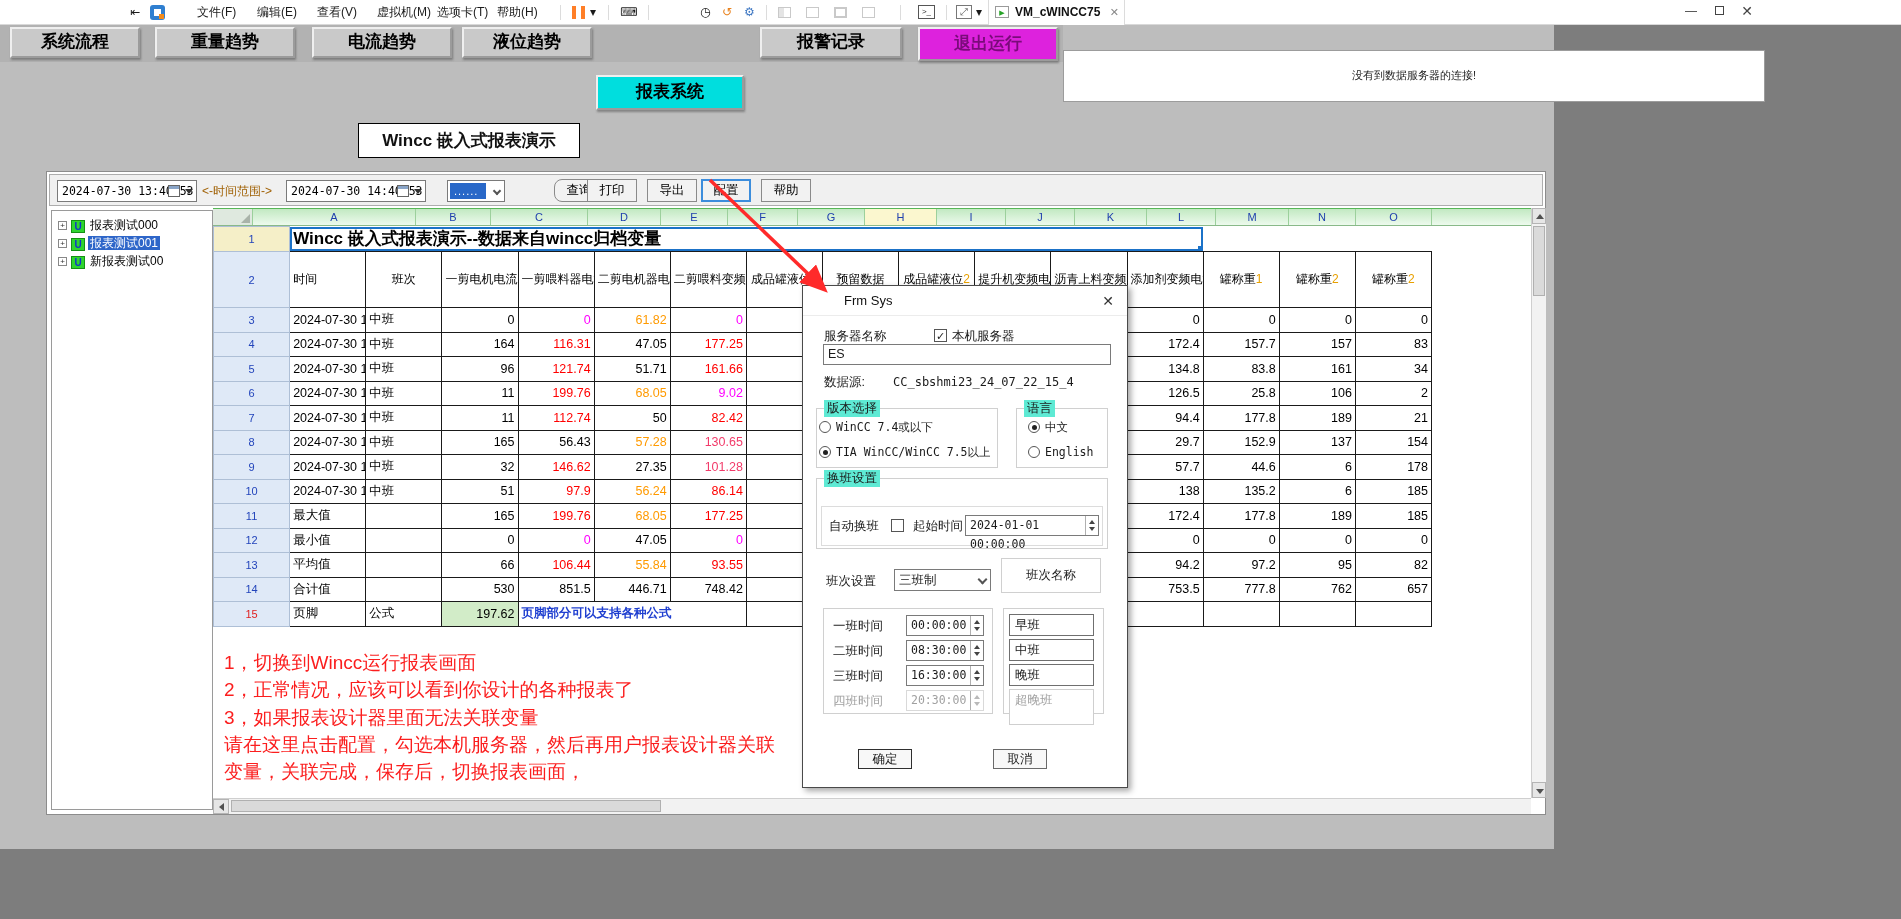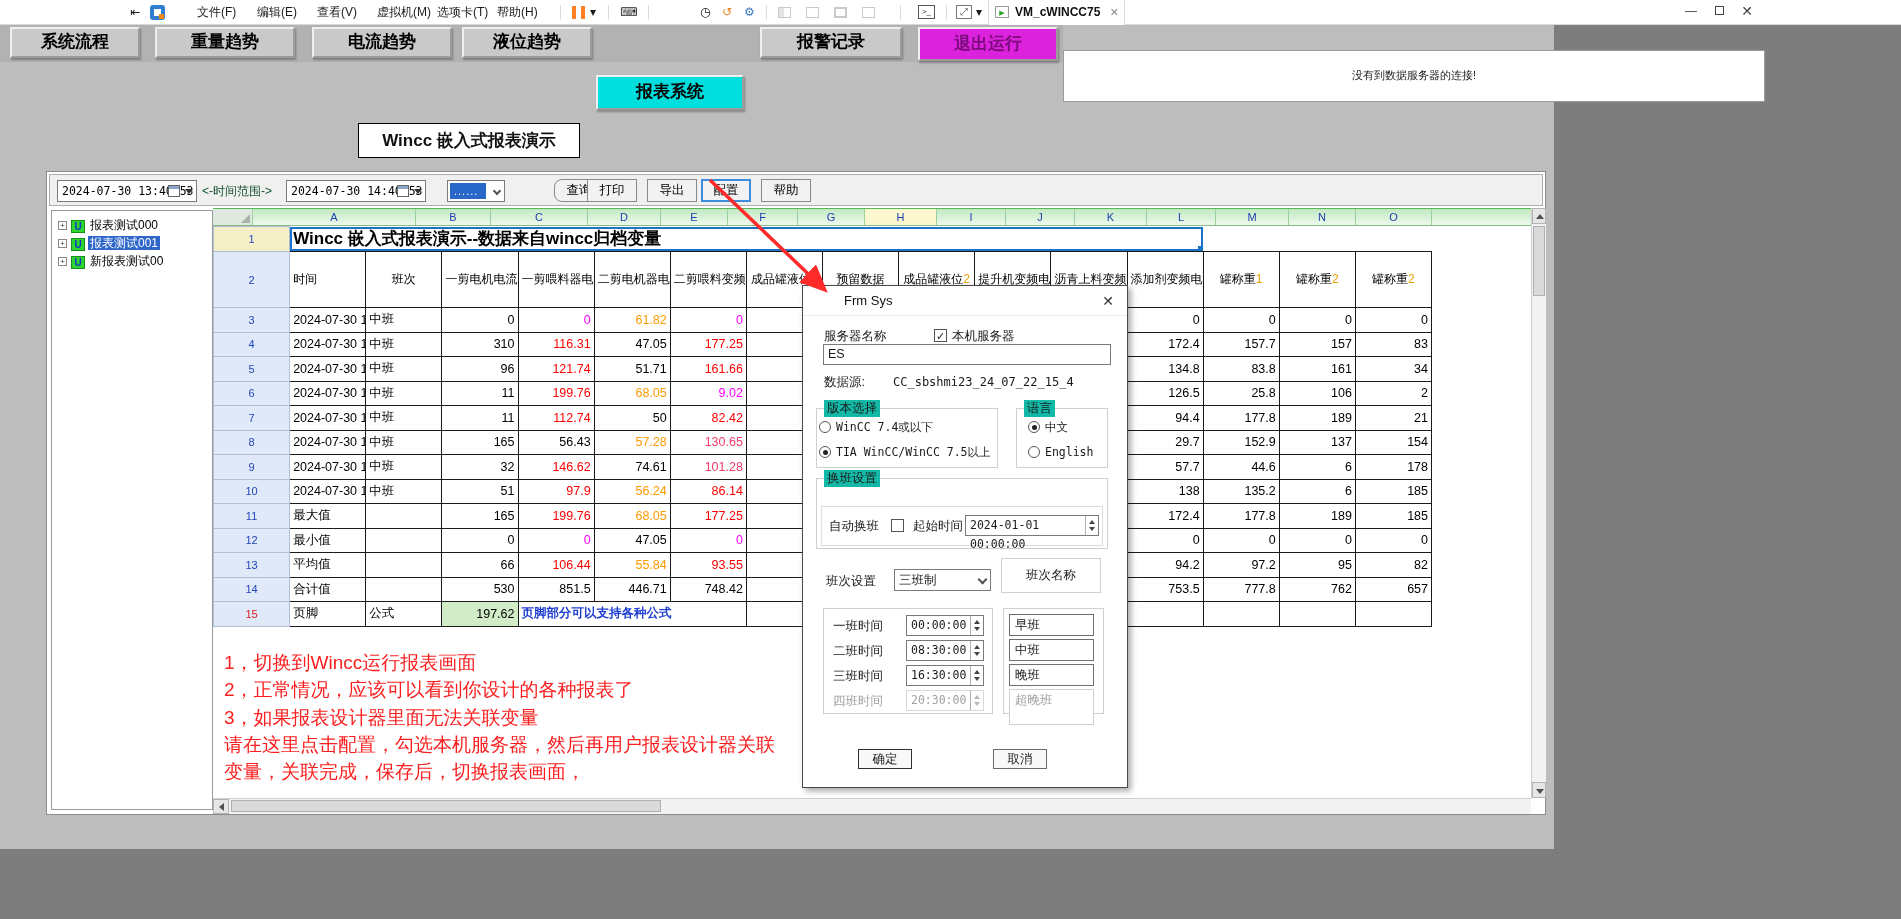--- a/index.html
+++ b/index.html
@@ -55,21 +55,21 @@
   
   .main-panel { position:absolute; left:46px; top:146px; width:1500px; height:644px; background:#fff;
                 border:1px solid #8c8c8c; }
   .rpt-toolbar { position:absolute; left:2px; top:2px; width:1494px; height:32px; background:#f0f0f0; border:1px solid #adadad; }
   .dtp { position:absolute; top:5px; height:22px; background:#fff; border:1px solid #7a7a7a; }
   .dtp .txt { position:absolute; left:4px; top:0; line-height:20px; font-size:11.5px; font-family:"DejaVu Sans Mono",monospace; color:#000; }
   .cal-icon { position:absolute; right:16px; top:4px; width:12px; height:12px; border:1px solid #666; background:#fff; }
   .cal-icon::before { content:""; position:absolute; left:0; top:0; width:10px; height:3px; background:#8aa5c8; }
   .dd-arrow { position:absolute; right:3px; top:8px; width:0; height:0; border-left:4px solid transparent;
               border-right:4px solid transparent; border-top:5px solid #333; }
-  .range-label { position:absolute; top:5px; line-height:22px; font-size:12px; color:#14532d; }
+  .range-label { position:absolute; top:5px; line-height:22px; font-size:12px; color:#a16207; }
   .interval-combo { position:absolute; top:5px; height:22px; background:#fff; border:1px solid #7a7a7a; }
   .interval-combo .sel { position:absolute; left:2px; top:2px; right:18px; bottom:2px; background:#2968c8;
                          color:#fff; font-size:11px; line-height:16px; padding-left:4px; letter-spacing:1px; }
   .tbtn { position:absolute; top:4px; width:50px; height:23px; background:#f2f2f2; border:1px solid #8a8a8a;
           font-size:12.5px; text-align:center; line-height:21px; color:#000; cursor:pointer; }
   .tbtn.focused { border:2px solid #3c8ddc; line-height:19px; }
 
   
   .tree-panel { position:absolute; left:4px; top:38px; width:162px; height:600px; background:#fff; border:1px solid #9a9a9a; }
   .titem { position:absolute; left:6px; height:17px; width:150px; font-size:12px; line-height:16px; white-space:nowrap; cursor:pointer; }
@@ -125,21 +125,21 @@
   .dialog .dtitle { position:absolute; left:0; top:0; right:0; height:30px; border-bottom:1px solid #ececec; }
   .dialog .dtitle .t { position:absolute; left:13px; top:0; line-height:30px; font-size:13px; color:#111;margin-left:28px; }
   .dialog .dclose { position:absolute; right:10px; top:6px; width:18px; height:18px; text-align:center; line-height:18px;
                     font-size:14px; color:#333; cursor:pointer; }
   .dlabel { position:absolute; font-size:12.5px; color:#1a1a1a; }
   .mono { font-family:"DejaVu Sans Mono",monospace; }
   .cbx { position:absolute; width:13px; height:13px; border:1px solid #555; background:#fff; font-size:11px;
          line-height:12px; text-align:center; color:#222; }
   .dinput { position:absolute; background:#fff; border:1px solid #7a7a7a; font-size:12.5px; padding-left:4px; }
   .group { position:absolute; border:1px solid #d0d0d0; }
-  .glabel { position:absolute; background:#14b8a6; padding:0 3px; font-size:12.5px;text-align:right; }
+  .glabel { position:absolute; background:#5eead4; padding:0 3px; font-size:12.5px;text-align:right; }
   .radio { position:absolute; height:16px; line-height:14px; font-size:12px; white-space:nowrap; }
   .radio .rc { display:inline-block; width:12px; height:12px; border:1px solid #555; border-radius:50%;
                margin-right:5px; vertical-align:-2px; position:relative; background:#fff; }
   .radio.sel .rc::after { content:""; position:absolute; left:3px; top:3px; width:5px; height:5px; border-radius:50%; background:#222; }
   .spinbox { position:absolute; border:1px solid #7a7a7a; background:#fff; }
   .spinbox .sv { position:absolute; left:4px; top:0; bottom:0; right:14px; font-size:11.5px; line-height:19px;
                  font-family:"DejaVu Sans Mono",monospace; }
   .spinbox .ud { position:absolute; right:0; top:0; bottom:0; width:13px; border-left:1px solid #b0b0b0; }
   .spinbox .ud::before { content:""; position:absolute; left:3px; top:4px; border-left:3.5px solid transparent;
                          border-right:3.5px solid transparent; border-bottom:4px solid #444; }
@@ -306,21 +306,21 @@
                 <td class="num cr">3</td>
                 <td class="num">0</td>
                 <td class="num">0</td>
                 <td class="num">0</td>
                 <td class="num">0</td>
               </tr>
               <tr class="rd">
                 <th class="rh">4</th>
                 <td>2024-07-30 14:03:53</td>
                 <td>中班</td>
-                <td class="num">310</td>
+                <td class="num">164</td>
                 <td class="num cr">116.31</td>
                 <td class="num">47.05</td>
                 <td class="num cr">177.25</td>
                 <td class="num"></td>
                 <td class="num"></td>
                 <td class="num"></td>
                 <td class="num"></td>
                 <td class="num cb">80</td>
                 <td class="num">172.4</td>
                 <td class="num">157.7</td>
@@ -398,21 +398,21 @@
                 <td class="num">152.9</td>
                 <td class="num">137</td>
                 <td class="num">154</td>
               </tr>
               <tr class="rd">
                 <th class="rh">9</th>
                 <td>2024-07-30 14:08:53</td>
                 <td>中班</td>
                 <td class="num">32</td>
                 <td class="num cr">146.62</td>
-                <td class="num">74.61</td>
+                <td class="num">27.35</td>
                 <td class="num cp">101.28</td>
                 <td class="num"></td>
                 <td class="num"></td>
                 <td class="num"></td>
                 <td class="num"></td>
                 <td class="num cb">123</td>
                 <td class="num">57.7</td>
                 <td class="num">44.6</td>
                 <td class="num">6</td>
                 <td class="num">178</td>

